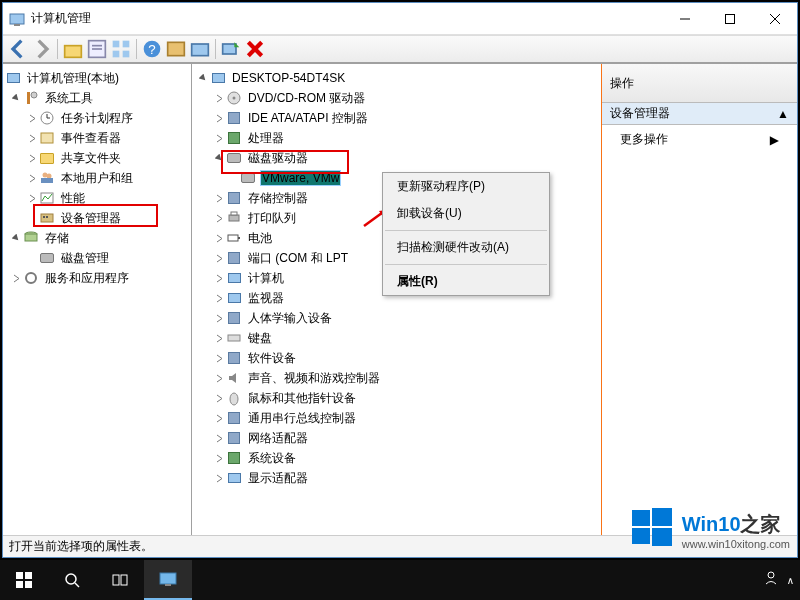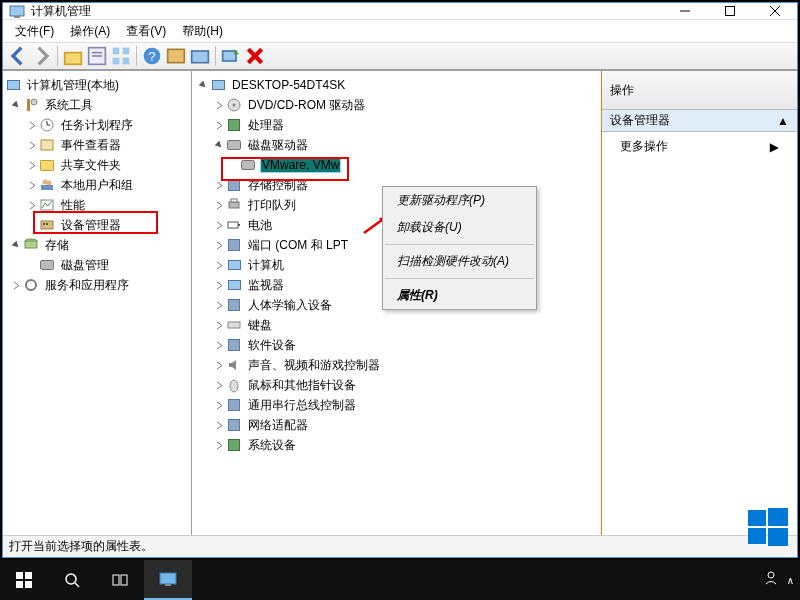--- a/index.html
+++ b/index.html
@@ -4,21 +4,21 @@
   <style>
     * { margin: 0; padding: 0; box-sizing: border-box; font-family: "Microsoft YaHei", "Segoe UI", sans-serif; }
     body { width: 800px; height: 600px; background: #000; overflow: hidden; position: relative; }
     
     .window {
       position: absolute; top: 2px; left: 2px; right: 2px;
       height: 556px; background: #fff; border: 1px solid #5a8cc0;
       display: flex; flex-direction: column;
     }
     .titlebar {
-      height: 17px; background: #fff; display: flex; align-items: center;
+      height: 32px; background: #fff; display: flex; align-items: center;
       border-bottom: 1px solid #e0e0e0;
     }
     .titlebar-icon { width: 16px; height: 16px; margin: 0 6px; }
     .titlebar-text { flex: 1; font-size: 12px; color: #000; }
     .win-controls { display: flex; }
     .win-btn { width: 45px; height: 28px; display: flex; align-items: center; justify-content: center; }
     .win-btn svg { width: 10px; height: 10px; }
     
     .menubar { height: 22px; display: flex; align-items: center; padding: 0 4px; font-size: 12px; }
     .menu-item { padding: 2px 8px; cursor: default; white-space: nowrap; }
@@ -45,23 +45,23 @@
     .redbox1 { top: 140px; left: 30px; width: 125px; height: 23px; }
     .redbox2 { top: 86px; left: 29px; width: 128px; height: 24px; }
     
     .arrow { position: absolute; pointer-events: none; }
     
     .actions-header { height: 39px; background: linear-gradient(#f8f8f8,#e8e8e8); border-bottom: 1px solid #bbb; padding: 2px 8px; font-size: 12px; display: flex; align-items: center; }
     .actions-sub { height: 22px; background: #e0ecf8; border-bottom: 1px solid #bbb; padding: 2px 8px; font-size: 12px; display: flex; align-items: center; justify-content: space-between; }
     .actions-item { padding: 6px 18px; font-size: 12px; display: flex; align-items: center; justify-content: space-between; }
     
     .context-menu {
-      position: absolute; top: 115px; left: 190px; width: 155px;
+      position: absolute; top: 108px; left: 190px; width: 168px;
       background: #f0f0f0; border: 1px solid #a0a0a0; box-shadow: 2px 2px 4px rgba(0,0,0,0.25);
-      font-size: 12px; z-index: 10; font-style: italic;
+      font-size: 12px; z-index: 10;
     }
     .cm-item { padding: 5px 14px; cursor: default; }
     .cm-sep { height: 1px; background: #c8c8c8; margin: 3px 2px; }
     
     .statusbar { height: 22px; border-top: 1px solid #ccc; font-size: 12px; padding: 2px 6px; display: flex; align-items: flex-end; background: #f4f4f4; }
     
     .taskbar { position: absolute; bottom: 0; left: 0; right: 0; height: 40px; background: #101010; display: flex; align-items: center; }
     .task-btn { width: 48px; height: 40px; display: flex; align-items: center; justify-content: center; }
     .task-btn.active { background: #2a2a2a; border-bottom: 2px solid #76b9ed; }
     .task-right { position: absolute; right: 0; display: flex; align-items: center; gap: 8px; padding-right: 6px; }
@@ -106,26 +106,20 @@
         </div>
       <div class="win-btn">
           <svg viewBox="0 0 10 10">
             <line x1="0" y1="0" x2="10" y2="10" stroke="#000"></line>
             <line x1="10" y1="0" x2="0" y2="10" stroke="#000"></line>
           </svg>
         </div>
     </div>
   </div>
 
-  <div class="menubar">
-    <span class="menu-item">文件(F)</span>
-    <span class="menu-item">操作(A)</span>
-    <span class="menu-item">查看(V)</span>
-    <span class="menu-item">帮助(H)</span>
-  </div>
 
   <div class="toolbar">
     <div class="tool-btn">
         <svg viewBox="0 0 12 12">
           <path d="M8 1 L3 6 L8 11" fill="none" stroke="#3a71b0" stroke-width="2"></path>
         </svg>
       </div>
     <div class="tool-btn">
         <svg viewBox="0 0 12 12">
           <path d="M4 1 L9 6 L4 11" fill="none" stroke="#9a9a9a" stroke-width="2"></path>
@@ -362,20 +356,32 @@
             <span class="node-label">DVD/CD-ROM 驱动器</span>
           </div>
         <div class="tree-row">
             <span class="tree-indent" style="width:20px"></span>
             <span class="expander">
               <svg viewBox="0 0 9 9">
                 <path d="M2 1 L7 4.5 L2 8" fill="none" stroke="#7a7a7a"></path>
               </svg>
             </span>
             <span class="node-icon">
+              <span class="i-device"></span>
+            </span>
+            <span class="node-label">IDE ATA/ATAPI 控制器</span>
+          </div>
+        <div class="tree-row">
+            <span class="tree-indent" style="width:20px"></span>
+            <span class="expander">
+              <svg viewBox="0 0 9 9">
+                <path d="M2 1 L7 4.5 L2 8" fill="none" stroke="#7a7a7a"></path>
+              </svg>
+            </span>
+            <span class="node-icon">
               <span class="i-chip"></span>
             </span>
             <span class="node-label">处理器</span>
           </div>
         <div class="tree-row">
             <span class="tree-indent" style="width:20px"></span>
             <span class="expander">
               <svg viewBox="0 0 9 9">
                 <path d="M1 1 L7 4.5 L1 8 Z" fill="#595959" transform="rotate(45 4.5 4.5)"></path>
               </svg>
@@ -564,20 +570,32 @@
             <span class="tree-indent" style="width:20px"></span>
             <span class="expander">
               <svg viewBox="0 0 9 9">
                 <path d="M2 1 L7 4.5 L2 8" fill="none" stroke="#7a7a7a"></path>
               </svg>
             </span>
             <span class="node-icon">
               <span class="i-chip"></span>
             </span>
             <span class="node-label">系统设备</span>
+          </div>
+        <div class="tree-row">
+            <span class="tree-indent" style="width:20px"></span>
+            <span class="expander">
+              <svg viewBox="0 0 9 9">
+                <path d="M2 1 L7 4.5 L2 8" fill="none" stroke="#7a7a7a"></path>
+              </svg>
+            </span>
+            <span class="node-icon">
+              <span class="i-monitor"></span>
+            </span>
+            <span class="node-label">显示适配器</span>
           </div>
       </div>
       <div class="redbox redbox2"></div>
 
       <svg class="arrow" style="top:142px;left:170px" width="30" height="22" viewBox="0 0 30 22">
         <line x1="2" y1="20" x2="24" y2="4" stroke="#e20000" stroke-width="2.5"></line>
         <polygon points="24,4 17,5 21,11" fill="#e20000"></polygon>
       </svg>
 
       <div class="context-menu">
@@ -610,20 +628,24 @@
 
 <div class="watermark">
   <span class="watermark-logo">
     <svg viewBox="0 0 44 44">
         <rect x="2" y="4" width="18" height="16" fill="#0078d7"></rect>
         <rect x="22" y="2" width="20" height="18" fill="#0078d7"></rect>
         <rect x="2" y="22" width="18" height="16" fill="#0078d7"></rect>
         <rect x="22" y="22" width="20" height="18" fill="#0078d7"></rect>
       </svg>
   </span>
+  <span class="watermark-text">
+    <div class="watermark-big"><span style="color:#0078d7">Win10</span><span>之家</span></div>
+    <div class="watermark-url">www.win10xitong.com</div>
+  </span>
 </div>
 
 <div class="taskbar">
   <div class="task-btn">
       <svg width="18" height="18" viewBox="0 0 18 18">
         <rect x="1" y="1" width="7" height="7" fill="#fff"></rect>
         <rect x="10" y="1" width="7" height="7" fill="#fff"></rect>
         <rect x="1" y="10" width="7" height="7" fill="#fff"></rect>
         <rect x="10" y="10" width="7" height="7" fill="#fff"></rect>
       </svg>

